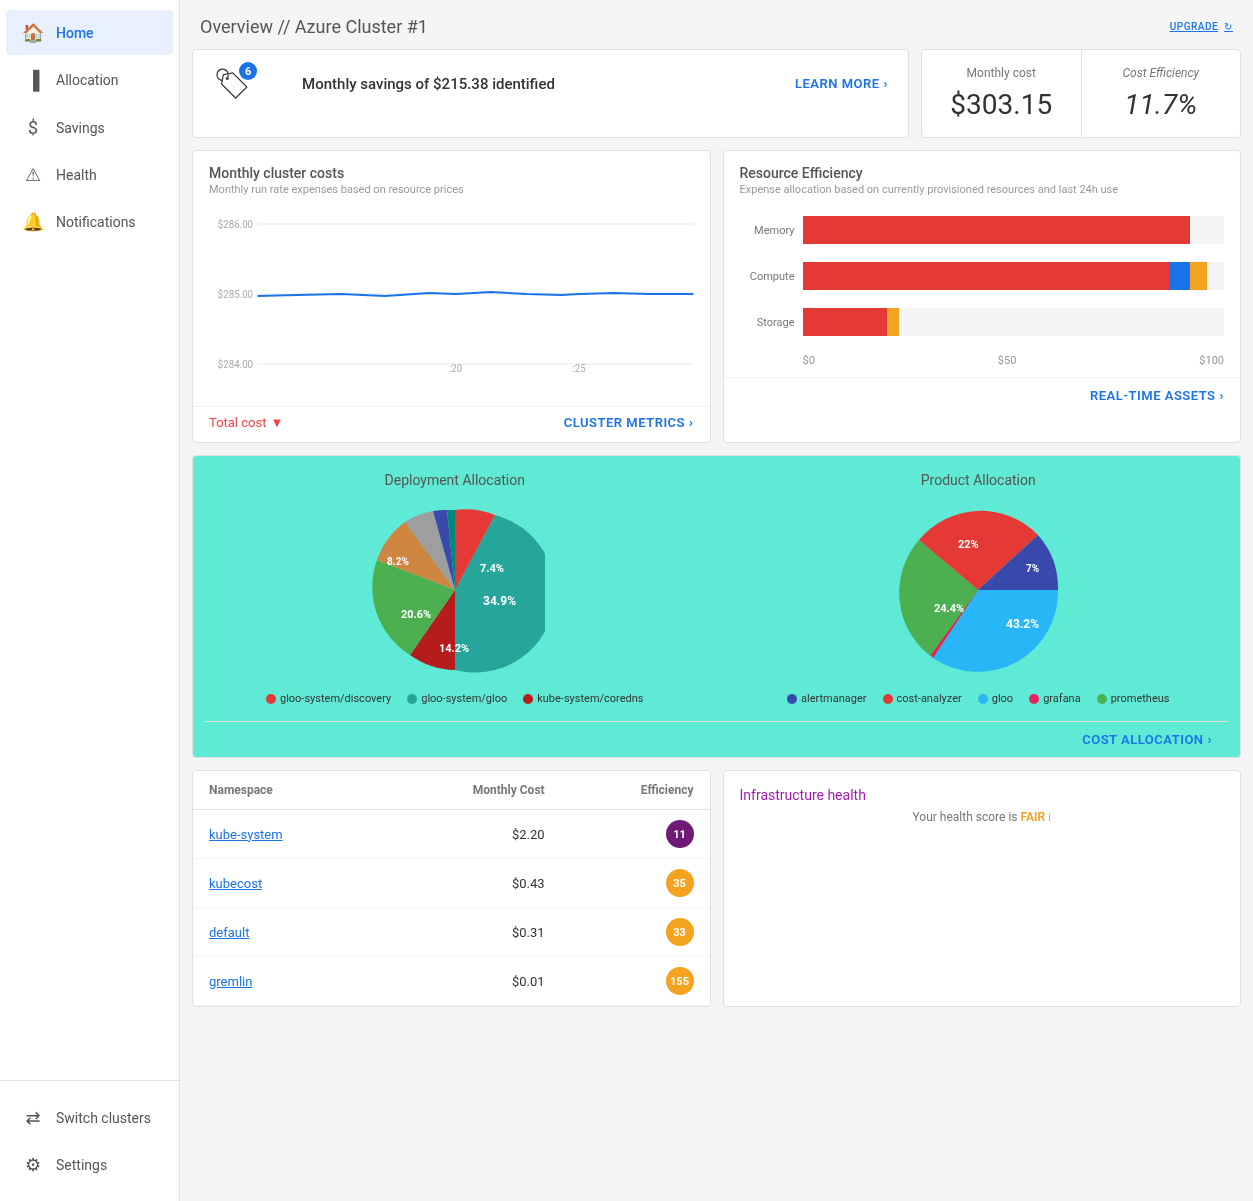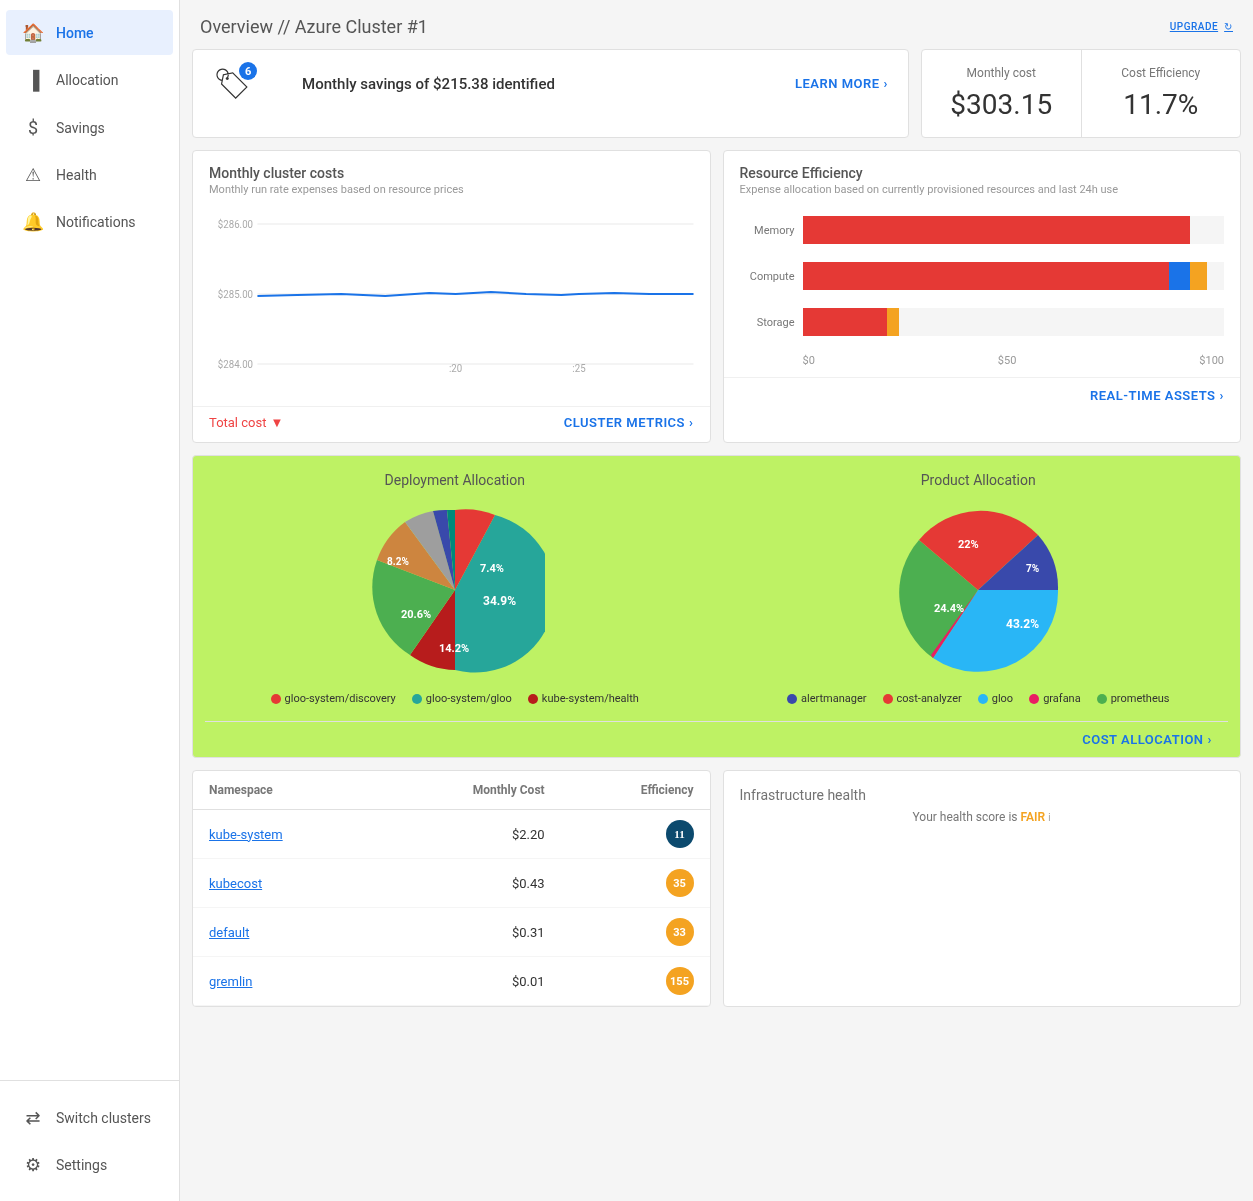--- a/index.html
+++ b/index.html
@@ -102,21 +102,21 @@
       font-weight: bold;
     }
     .banner-text { flex: 1; font-size: 15px; font-weight: 500; color: #333; margin-left: 35px; }
     .learn-more { color: #1a73e8; font-size: 13px; font-weight: 600; letter-spacing: 0.5px; cursor: pointer; display: flex; align-items: center; gap: 4px; white-space: nowrap; }
     .cost-metric {
       flex: 1;
       padding: 16px 24px;
       text-align: center;
       border-right: 1px solid #e0e0e0;
     }
-    .cost-metric:last-child { border-right: none; }
+    .cost-metric:last-child { border-right: none; font-style: italic; }
     .cost-metric-label { font-size: 12px; color: #777; margin-bottom: 8px; }
     .cost-metric-value { font-size: 28px; font-weight: 400; color: #333; }
 
     
     .section-title { font-size: 14px; color: #555; font-weight: 500; padding: 14px 16px 2px; }
     .section-subtitle { font-size: 11px; color: #999; padding: 0 16px 10px; }
 
     
     .bar-chart-container { padding: 10px 16px 10px; }
     .bar-row { display: flex; align-items: center; margin-bottom: 18px; gap: 8px; }
@@ -168,23 +168,23 @@
       display: inline-flex;
       align-items: center;
       justify-content: center;
       border-radius: 50%;
       width: 28px;
       height: 28px;
       font-size: 11px;
       font-weight: bold;
       color: #fff;
     }
-    .badge-red { background: #0c4a6e; font-family: Liberation Serif, serif; }
+    .badge-red { background: #701a75; }
     .badge-orange { background: #f4a321; }
-    .health-title { font-size: 14px; color: #737373; margin-bottom: 16px; }
+    .health-title { font-size: 14px; color: #a21caf; margin-bottom: 16px; }
 
     
     .link-row { display: flex; justify-content: flex-end; padding: 10px 16px; border-top: 1px solid #f0f0f0; }
     .link-btn { color: #1a73e8; font-size: 13px; font-weight: 600; cursor: pointer; display: flex; align-items: flex-start; gap: 4px; letter-spacing: 0.5px; }
   </style>
 </head>
 <body>
 
 <div class="sidebar">
   <div class="sidebar-nav">
@@ -340,21 +340,21 @@
 
       <div class="link-row">
         <span class="link-btn">
           <span>REAL-TIME ASSETS</span>
           <span>›</span>
         </span>
       </div>
     </div>
   </div>
 
-  <div style="padding: 0 12px 0; background: #bef264; margin: 0 12px 12px; border: 1px solid #e0e0e0; border-radius: 4px;">
+  <div style="padding: 0 12px 0; background: #5eead4; margin: 0 12px 12px; border: 1px solid #e0e0e0; border-radius: 4px;">
     <div style="display:flex; gap: 24px;">
 
       <div style="flex:1; padding: 16px 8px;">
         <div class="pie-title">Deployment Allocation</div>
         <div class="pie-wrapper">
           <svg width="180" height="180" viewBox="0 0 180 180">
 
             <path d="M90,90 L130,15 A80,80 0 0,1 90,170 Z" fill="#26a69a"></path>
 
             <path d="M90,90 L90,10 A80,80 0 0,1 130,15 Z" fill="#e53935"></path>
@@ -382,21 +382,21 @@
           <div class="legend-item">
             <div class="legend-dot" style="background:#e53935;"></div>
             <span>gloo-system/discovery</span>
           </div>
           <div class="legend-item">
             <div class="legend-dot" style="background:#26a69a;"></div>
             <span>gloo-system/gloo</span>
           </div>
           <div class="legend-item">
             <div class="legend-dot" style="background:#b71c1c;"></div>
-            <span>kube-system/health</span>
+            <span>kube-system/coredns</span>
           </div>
         </div>
       </div>
 
       <div style="flex:1; padding: 16px 8px;">
         <div class="pie-title">Product Allocation</div>
         <div class="pie-wrapper">
           <svg width="180" height="180" viewBox="0 0 180 180">
 
             <path d="M90,90 L170,90 A80,80 0 0,1 45,158 Z" fill="#29b6f6"></path>

